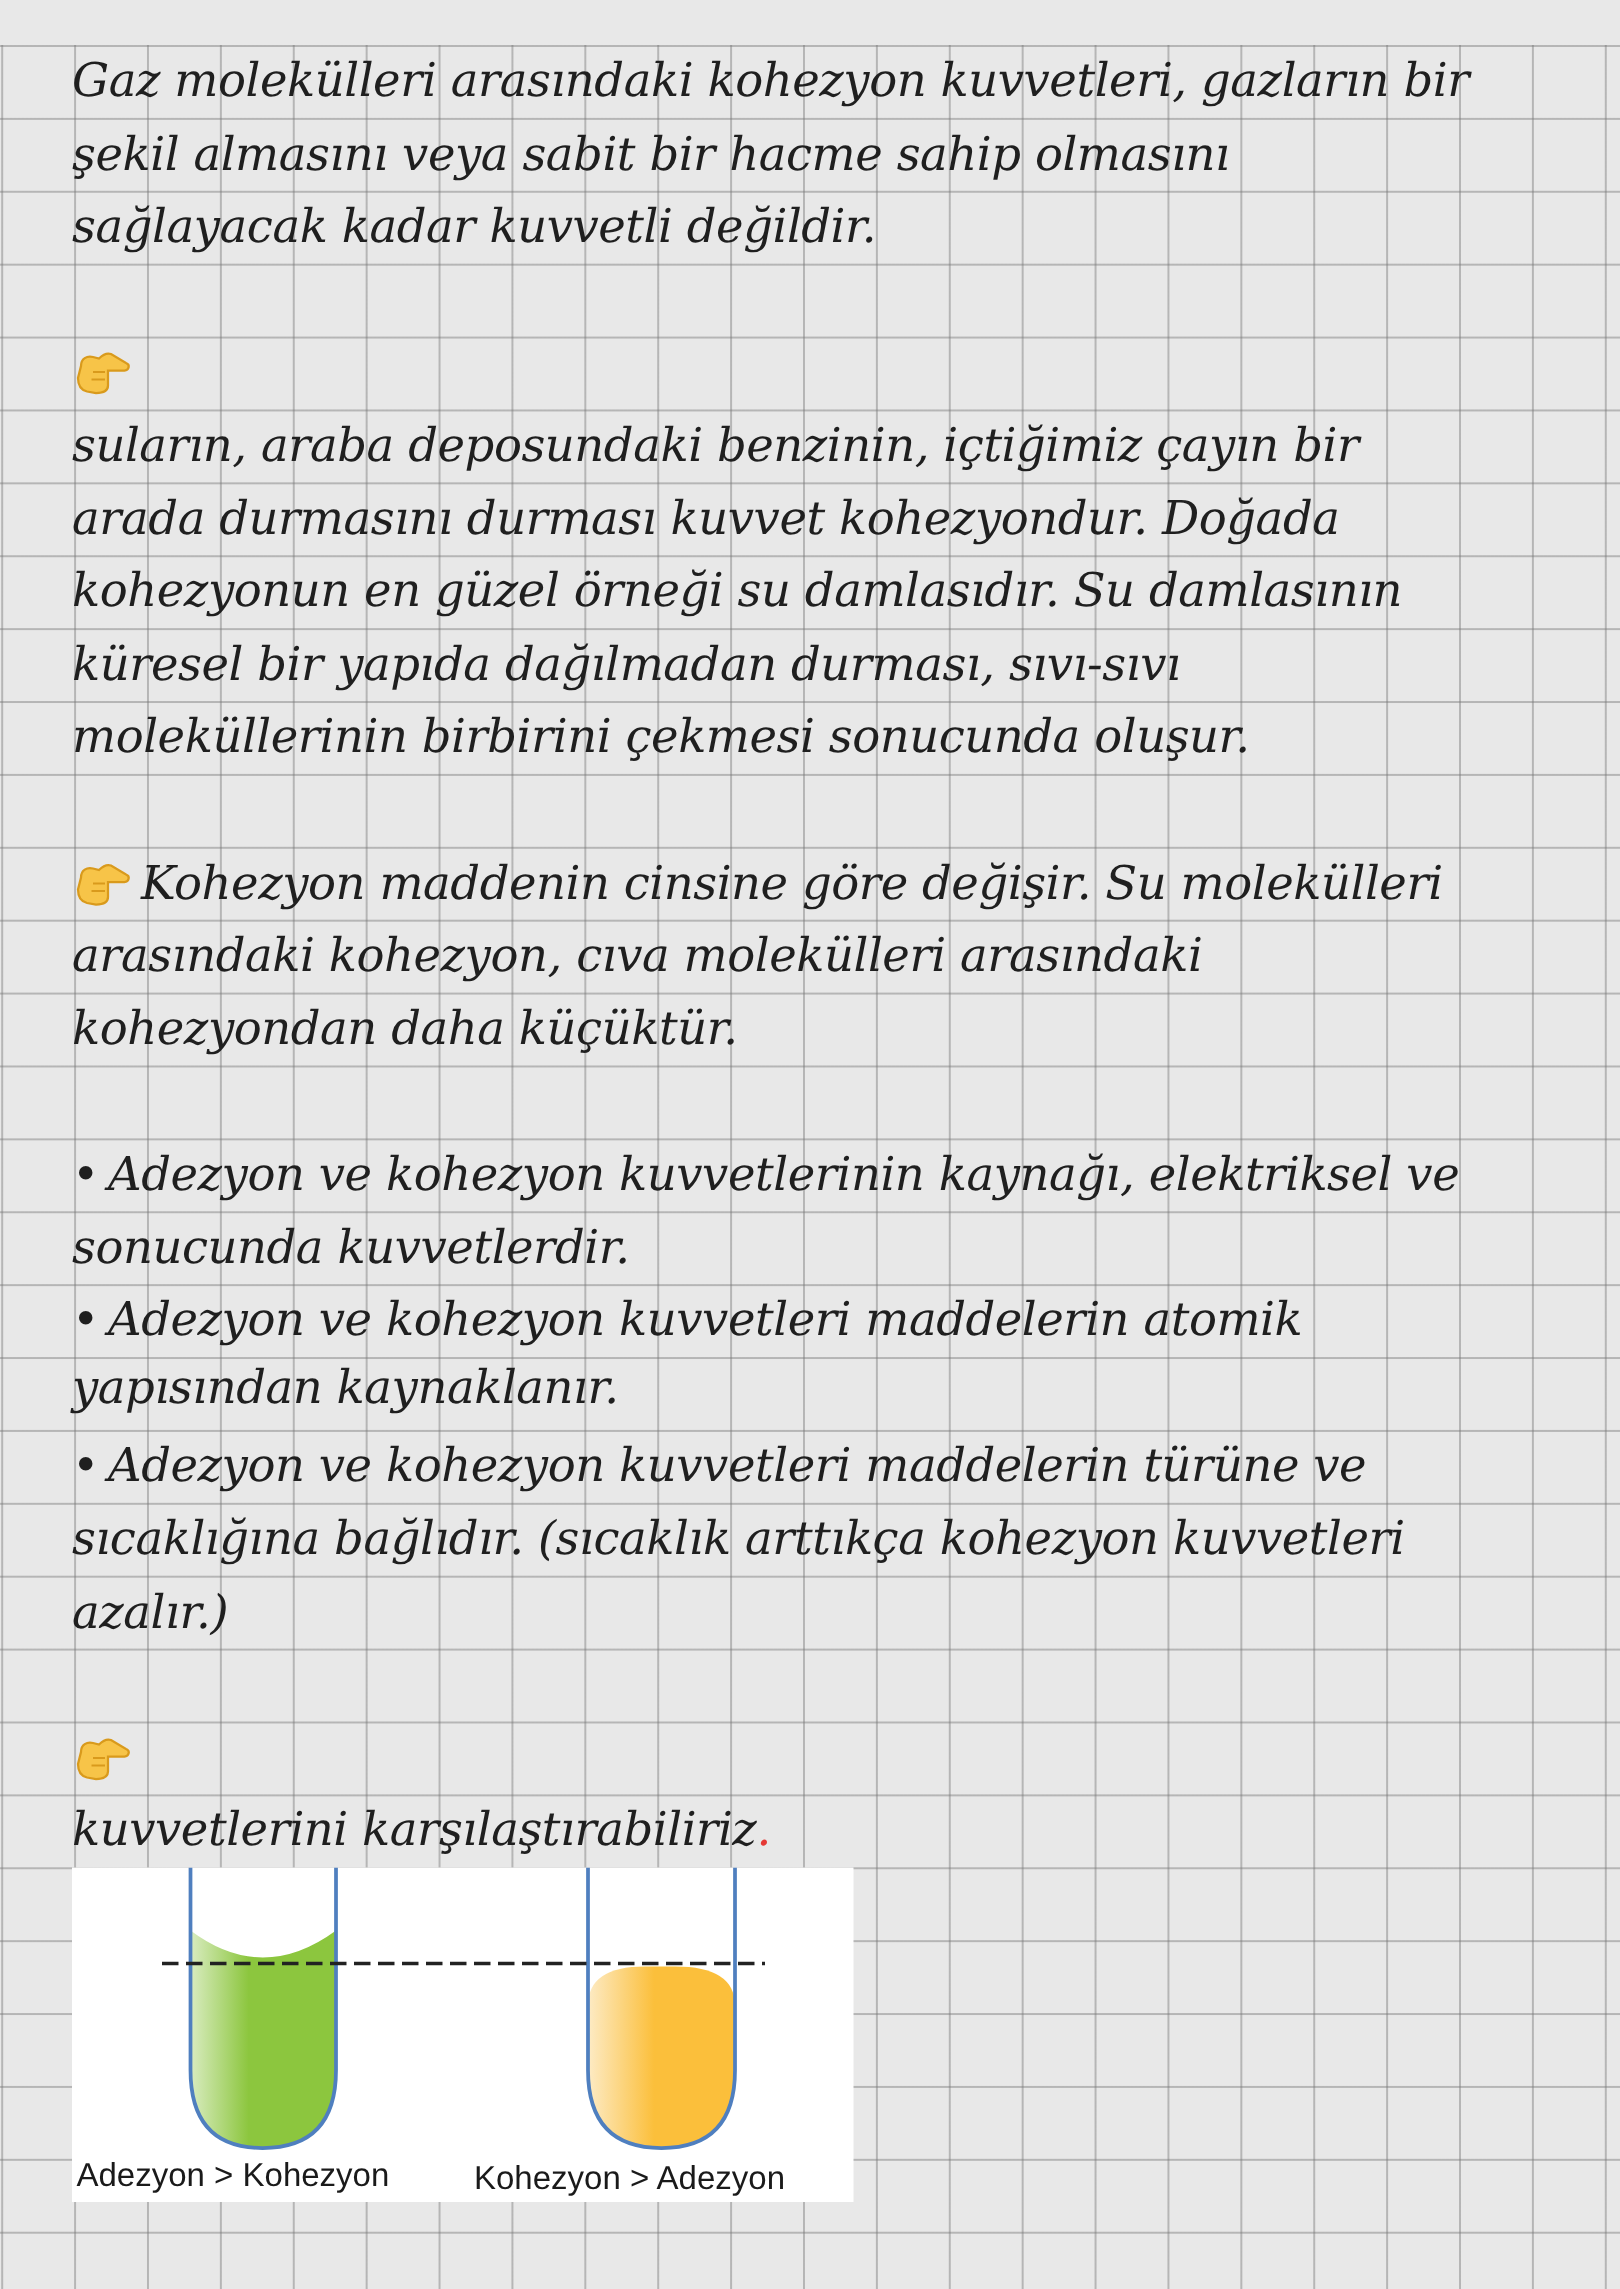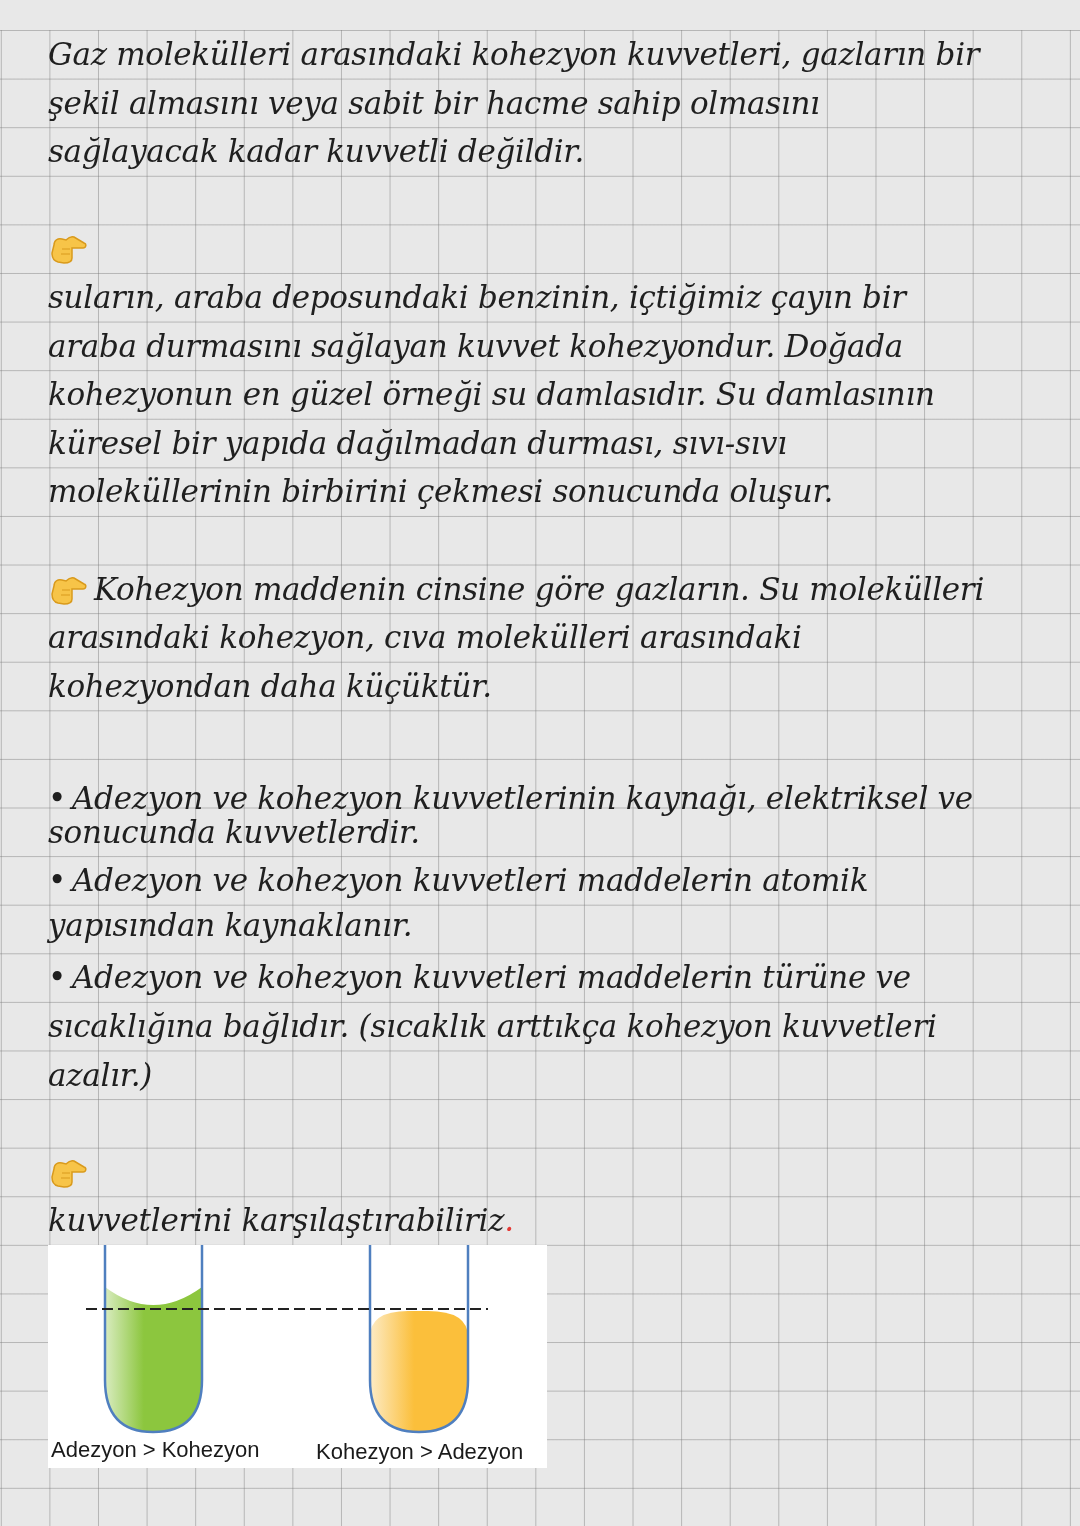--- a/index.html
+++ b/index.html
@@ -32,21 +32,21 @@
     letter-spacing: -0.3px;
   }
   .hand {
     display: inline-block; width: 40px; height: 34px;
     vertical-align: -6px; margin-right: 6px;
   }
   .bullet { margin-right: 6px; font-style: normal; }
   .red-dot { color: #e53935; }
   .figure {
     position: absolute; left: 48px; top: 1245px;
-    width: 499px; height: 223px; background: #ffffff;
+    width: 499px; height: 223px; background: #ffffff; padding-left: 22px;
   }
   .fig-label {
     position: absolute; font-family: "Liberation Sans", sans-serif;
     font-size: 22px; color: #1a1a1a; white-space: nowrap;
   }
 </style>
 </head>
 <body>
 
 <div class="grid"></div>
@@ -57,35 +57,35 @@
   <div class="line" style="top:48.6px">şekil almasını veya sabit bir hacme sahip olmasını</div>
   <div class="line" style="top:97.2px">sağlayacak kadar kuvvetli değildir.</div>
 
   <div class="line" style="top:194.4px">
     <svg class="hand" viewBox="0 0 40 34">
       <path d="M6 14 C6 9 10 7 14 8 L18 9 C20 7 23 5 26 6 L36 12 C39 13 38 17 35 17 L24 17 L24 27 C24 31 20 32 16 32 L10 31 C6 30 4 27 4 22 Z" fill="#f7c448" stroke="#d99a1c" stroke-width="1.5"></path>
       <path d="M14 18 L22 18 M13 23 L22 23" stroke="#d99a1c" stroke-width="1.2" fill="none"></path>
     </svg>
   </div>
   <div class="line" style="top:243px">suların, araba deposundaki benzinin, içtiğimiz çayın bir</div>
-  <div class="line" style="top:291.6px">araba durmasını sağlayan kuvvet kohezyondur. Doğada</div>
+  <div class="line" style="top:291.6px">arada durmasını durması kuvvet kohezyondur. Doğada</div>
   <div class="line" style="top:340.2px">kohezyonun en güzel örneği su damlasıdır. Su damlasının</div>
   <div class="line" style="top:388.8px">küresel bir yapıda dağılmadan durması, sıvı-sıvı</div>
   <div class="line" style="top:437.4px">moleküllerinin birbirini çekmesi sonucunda oluşur.</div>
 
   <div class="line" style="top:534.6px">
     <svg class="hand" viewBox="0 0 40 34">
       <path d="M6 14 C6 9 10 7 14 8 L18 9 C20 7 23 5 26 6 L36 12 C39 13 38 17 35 17 L24 17 L24 27 C24 31 20 32 16 32 L10 31 C6 30 4 27 4 22 Z" fill="#f7c448" stroke="#d99a1c" stroke-width="1.5"></path>
       <path d="M14 18 L22 18 M13 23 L22 23" stroke="#d99a1c" stroke-width="1.2" fill="none"></path>
-    </svg><span>Kohezyon maddenin cinsine göre gazların. Su molekülleri</span>
+    </svg><span>Kohezyon maddenin cinsine göre değişir. Su molekülleri</span>
   </div>
   <div class="line" style="top:583.2px">arasındaki kohezyon, cıva molekülleri arasındaki</div>
   <div class="line" style="top:631.8px">kohezyondan daha küçüktür.</div>
 
-  <div class="line" style="top:744px">
+  <div class="line" style="top:729px">
     <span class="bullet">•</span><span>Adezyon ve kohezyon kuvvetlerinin kaynağı, elektriksel ve</span>
   </div>
   <div class="line" style="top:777.6px">sonucunda kuvvetlerdir.</div>
   <div class="line" style="top:826.2px">
     <span class="bullet">•</span><span>Adezyon ve kohezyon kuvvetleri maddelerin atomik</span>
   </div>
   <div class="line" style="top:871px">yapısından kaynaklanır.</div>
   <div class="line" style="top:923.4px">
     <span class="bullet">•</span><span>Adezyon ve kohezyon kuvvetleri maddelerin türüne ve</span>
   </div>

